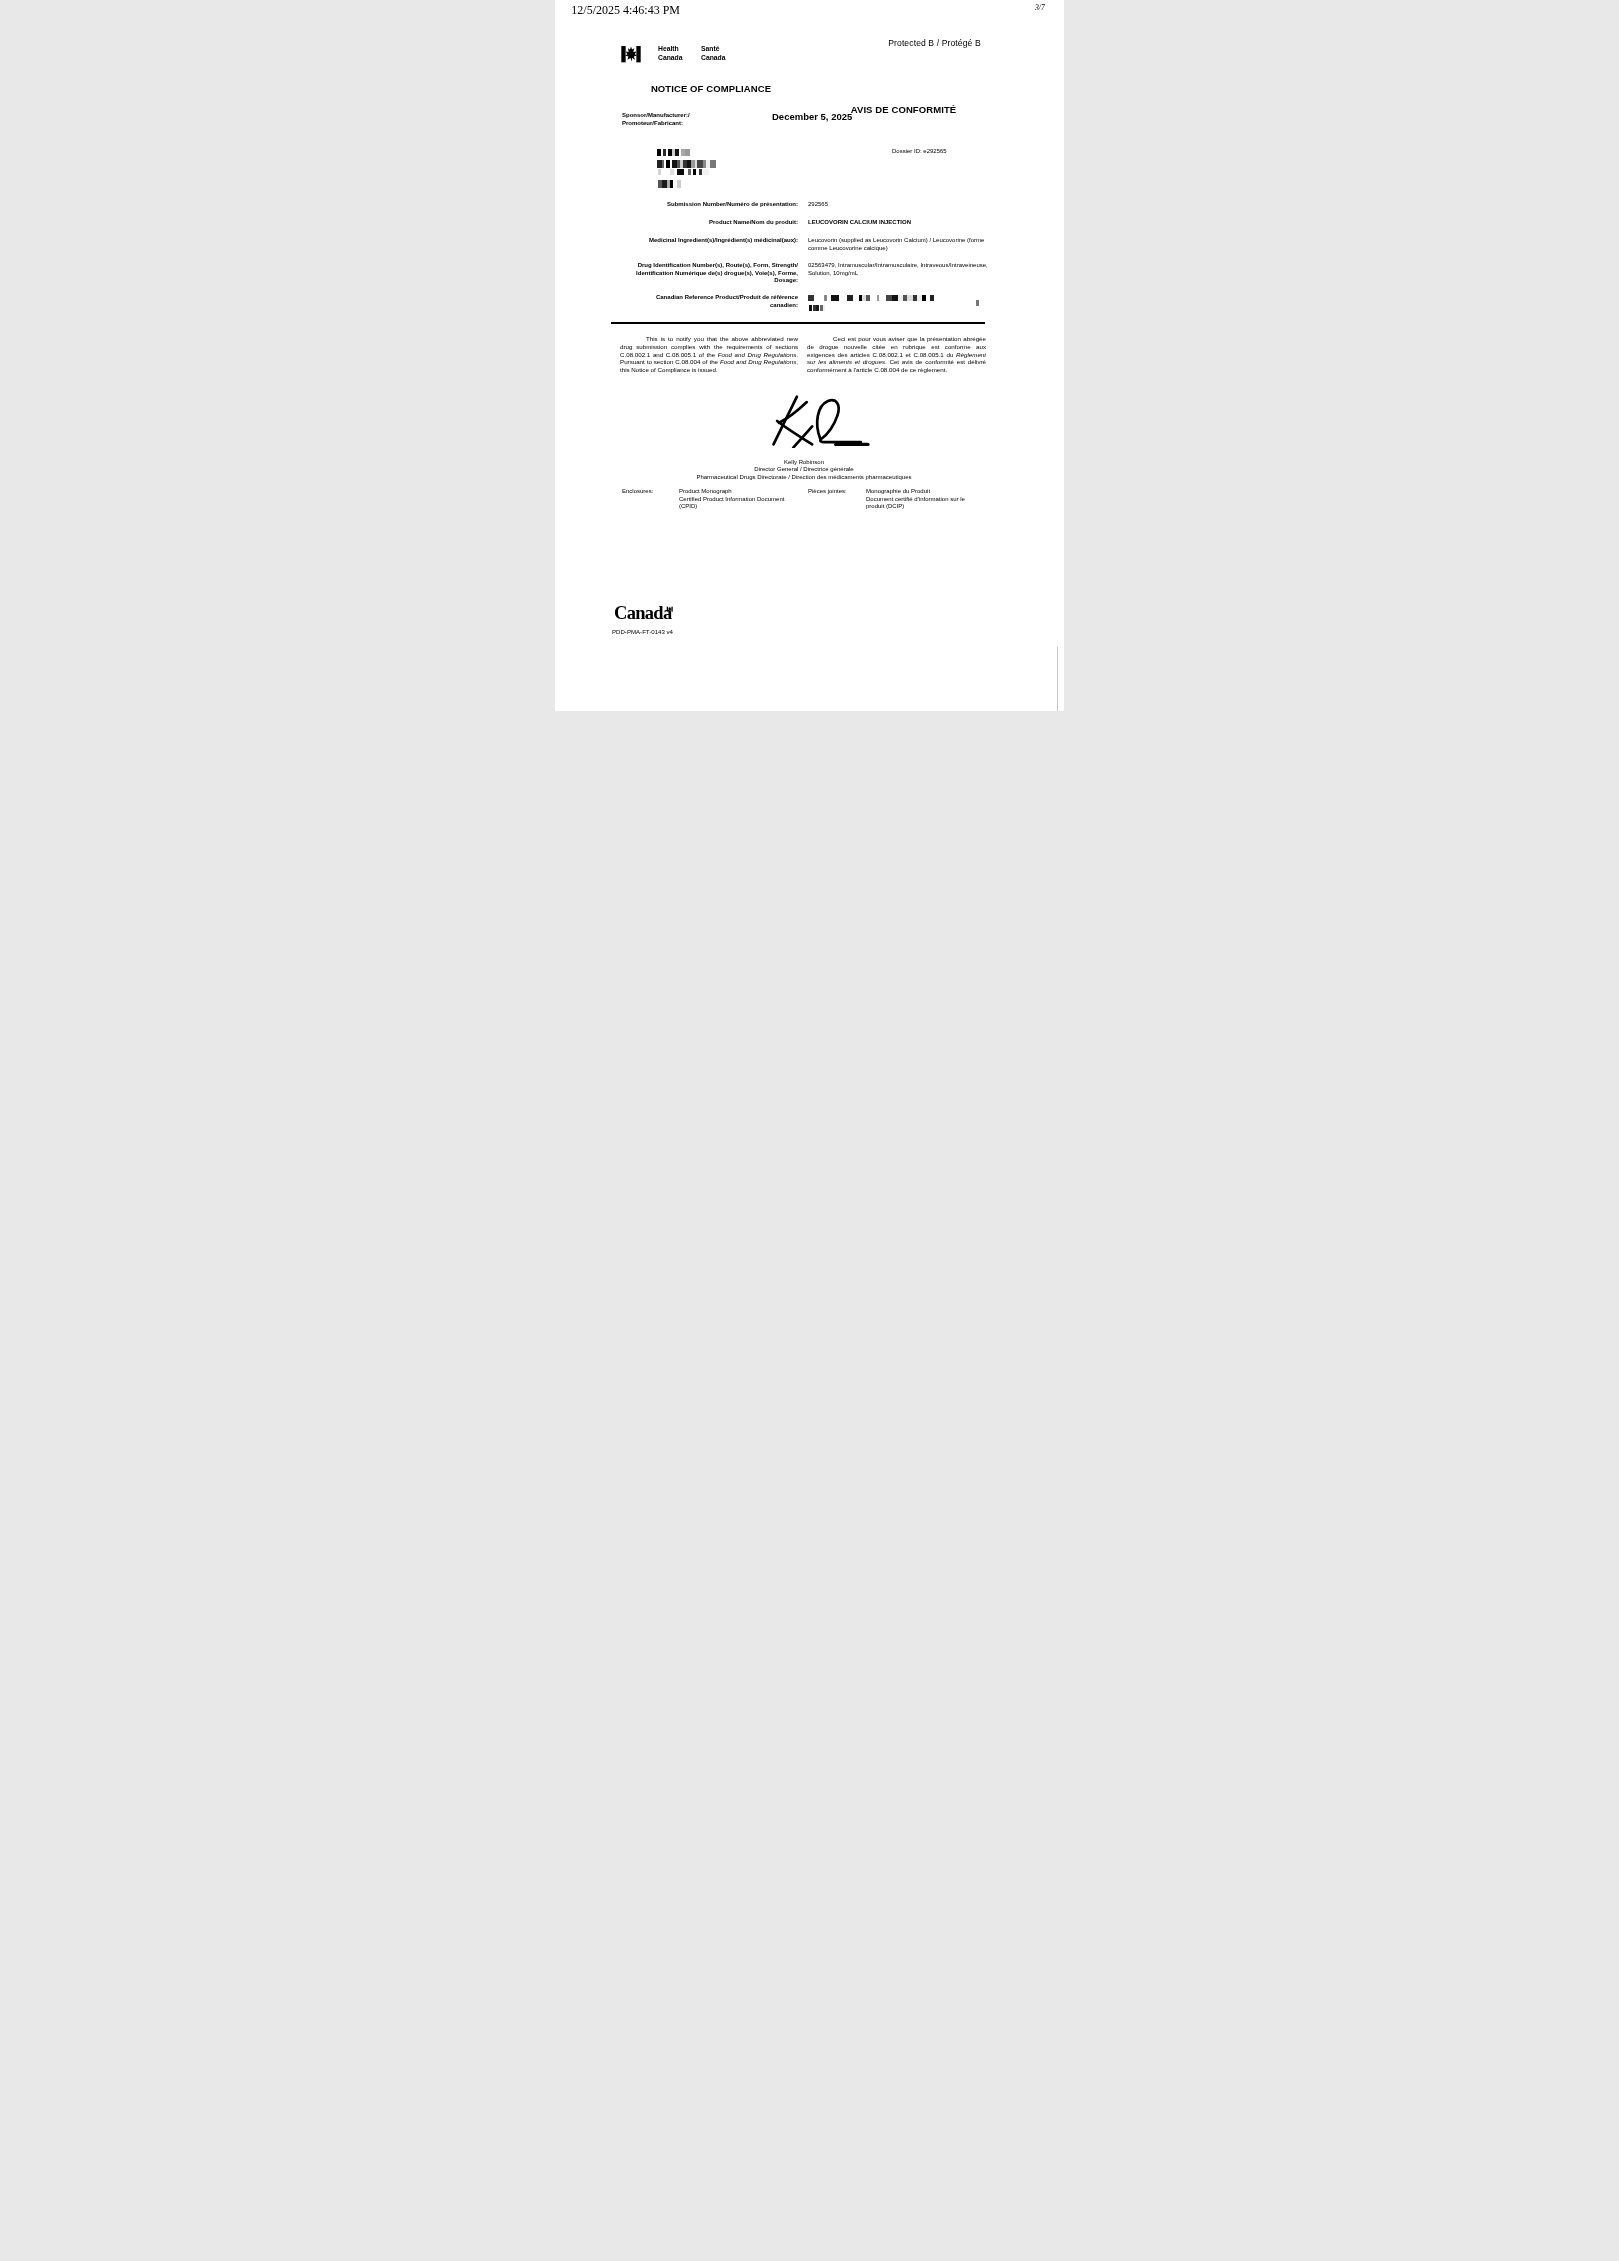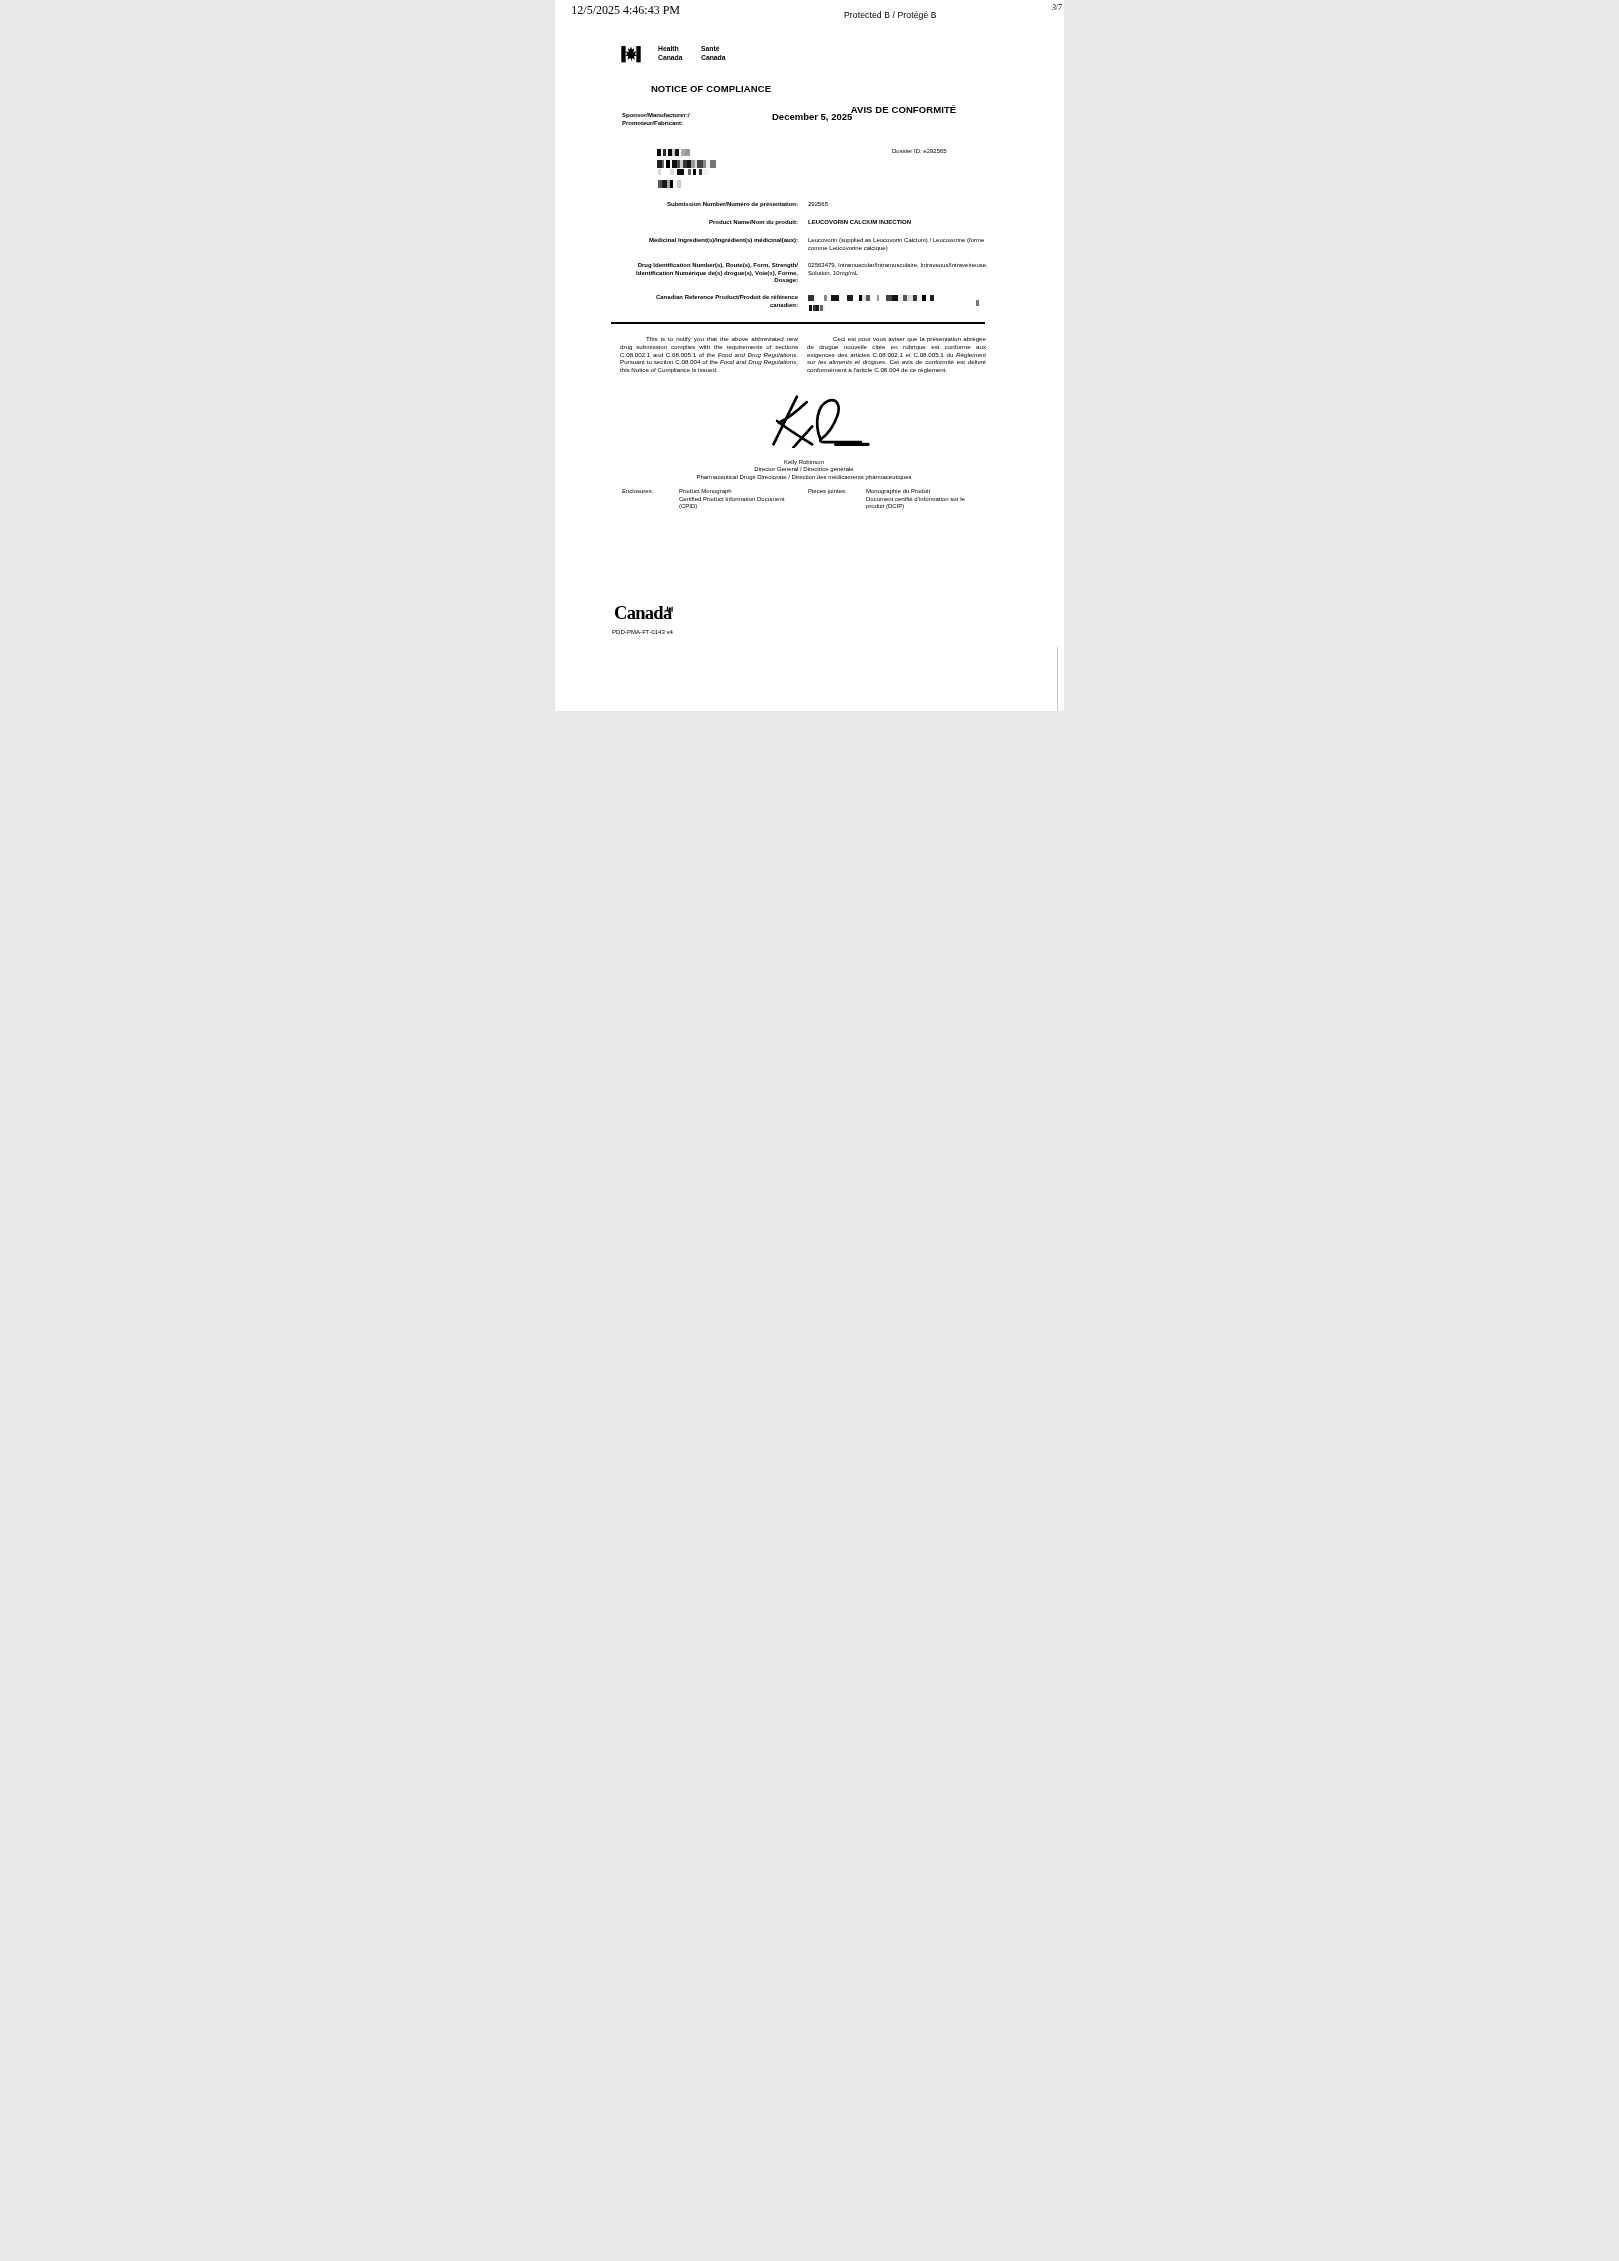--- a/index.html
+++ b/index.html
@@ -12,22 +12,22 @@
     color:#000;
     overflow:hidden;
   }
   .abs{position:absolute;}
   .serif{font-family:"Liberation Serif",serif;}
   .it{font-style:italic;}
   .b{font-weight:bold;}
 
   
   .timestamp{left:16.3px;top:2.7px;font-size:12px;}
-  .pagenum{left:497px;top:2.7px;font-size:7.7px;font-style:italic;}
-  .classification{left:289px;top:10px;width:181px;text-align:left;font-size:8.6px;letter-spacing:0.1px;}
+  .pagenum{left:480px;top:2.7px;font-size:7.7px;font-style:italic;}
+  .classification{left:289px;top:38px;width:181px;text-align:center;font-size:8.6px;letter-spacing:0.1px;}
 
   
   .flag-svg{left:62px;top:44px;}
   .logo-en{left:103px;top:45px;font-size:6.8px;font-weight:bold;line-height:8.6px;}
   .logo-fr{left:146px;top:45px;font-size:6.8px;font-weight:bold;line-height:8.6px;}
 
   
   .title-en{left:68px;top:83px;width:176px;text-align:center;font-size:9.5px;font-weight:bold;letter-spacing:0.1px;}
   .title-fr{left:271px;top:83px;width:155px;text-align:center;font-size:9.5px;font-weight:bold;letter-spacing:0.1px;margin-top:21px;}
 

